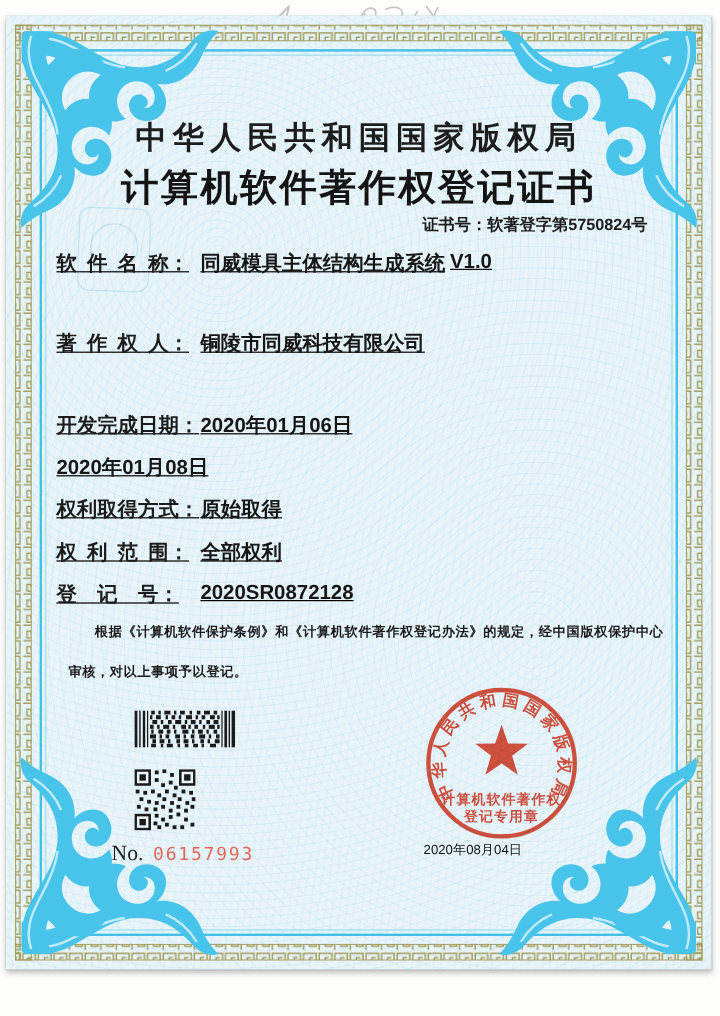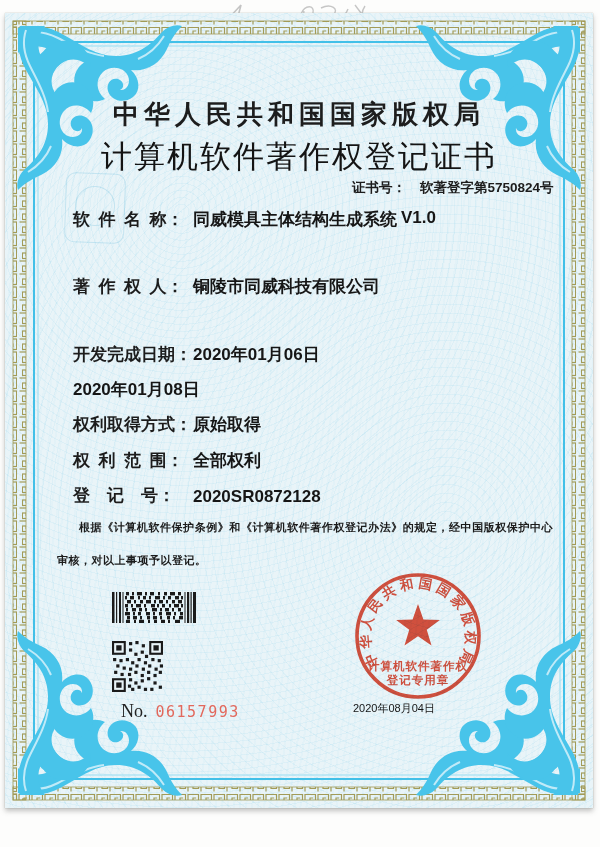--- a/index.html
+++ b/index.html
@@ -11,42 +11,42 @@
         background-image:
           repeating-radial-gradient(circle at 30% 25%, rgba(110,198,230,.10) 0 1px, rgba(255,255,255,0) 1px 7px),
           repeating-radial-gradient(circle at 75% 65%, rgba(110,198,230,.10) 0 1px, rgba(255,255,255,0) 1px 9px),
           repeating-linear-gradient(98deg, rgba(140,212,238,.07) 0 2px, rgba(255,255,255,0) 2px 6px);
         box-shadow:0 3px 5px rgba(80,80,80,.35), 0 0 1px #b5b5ae;}
   .frame{position:absolute;left:0;top:0;width:588px;height:795px;}
   .authority{position:absolute;top:84px;left:0;width:100%;text-align:center;
         font-family:"Liberation Serif","DejaVu Serif",serif;font-weight:700;
         font-size:26px;letter-spacing:5px;color:#1d1d1d;}
   .title{position:absolute;top:123px;left:0;width:100%;text-align:center;
-        font-family:"Liberation Serif","DejaVu Serif",serif;font-weight:400;
+        font-family:"Liberation Serif","DejaVu Serif",serif;font-weight:700;
         font-size:31px;letter-spacing:2px;color:#141414;}
   .certno{position:absolute;top:166px;left:347px;font-size:13.5px;font-weight:700;color:#1c1c1c;}
-  .certno .cn-val{margin-left:14px;}
+  .certno .cn-val{}
   .ghost{position:absolute;left:60px;top:160px;width:58px;height:68px;
         border:1.5px solid rgba(100,185,220,.5);border-radius:10px;
         transform:rotate(2deg);opacity:.55;}
   .ghost .ghost-circle{width:38px;height:38px;border:1.2px solid rgba(100,185,220,.5);
         border-radius:50%;margin:12px auto 0;}
-  .row{position:absolute;left:68px;display:flex;align-items:flex-end;}
+  .row{position:absolute;left:42px;display:flex;align-items:flex-start;text-decoration:underline;}
   .lbl{display:inline-block;width:120px;font-family:"Liberation Serif","DejaVu Serif",serif;
        font-weight:700;font-size:17px;color:#1c1c1c;white-space:pre;}
   .val{font-weight:700;font-size:17px;color:#161616;display:flex;flex-direction:row;gap:4px;
        font-family:"Liberation Sans","DejaVu Sans",sans-serif;}
   .r0{top:195px}.r1{top:262px}.r2{top:330px}.r3{top:365px}.r4{top:400px}.r5{top:436px}.r6{top:471px}
   .statement{position:absolute;left:52px;top:498px;width:496px;margin:0;
        font-size:11px;font-weight:600;line-height:33px;color:#1b1b1b;
        text-indent:2em;text-align:justify;letter-spacing:.5px;}
   .barcode{position:absolute;left:107px;top:579px;width:84px;height:31px;}
   .qrcode{position:absolute;left:107px;top:628px;width:51px;height:51px;}
   .serial{position:absolute;left:88px;top:688px;}
-  .serial .no{font-family:"Liberation Serif","DejaVu Serif",serif;font-size:18px;color:#222;padding-left:28px;}
+  .serial .no{font-family:"Liberation Serif","DejaVu Serif",serif;font-size:18px;color:#222;}
   .serial .num{font-family:"DejaVu Sans Mono","Liberation Mono",monospace;
        font-size:15px;letter-spacing:1.5px;color:#e2685c;margin-left:8px;}
   .issue-date{position:absolute;left:348px;top:688px;font-size:11px;font-weight:400;color:#151515;}
   .seal{position:absolute;left:338px;top:551px;width:150px;height:150px;
        mix-blend-mode:multiply;opacity:.92;}
   .scribbles{position:absolute;left:205px;top:0;width:180px;height:28px;opacity:.55;}
 </style>
 </head>
 <body>
 

